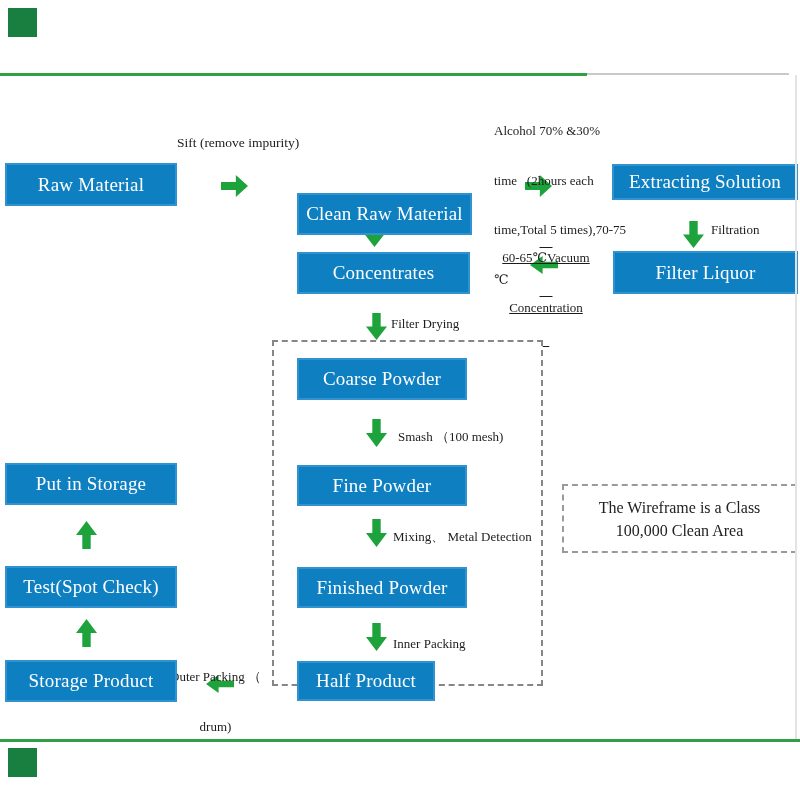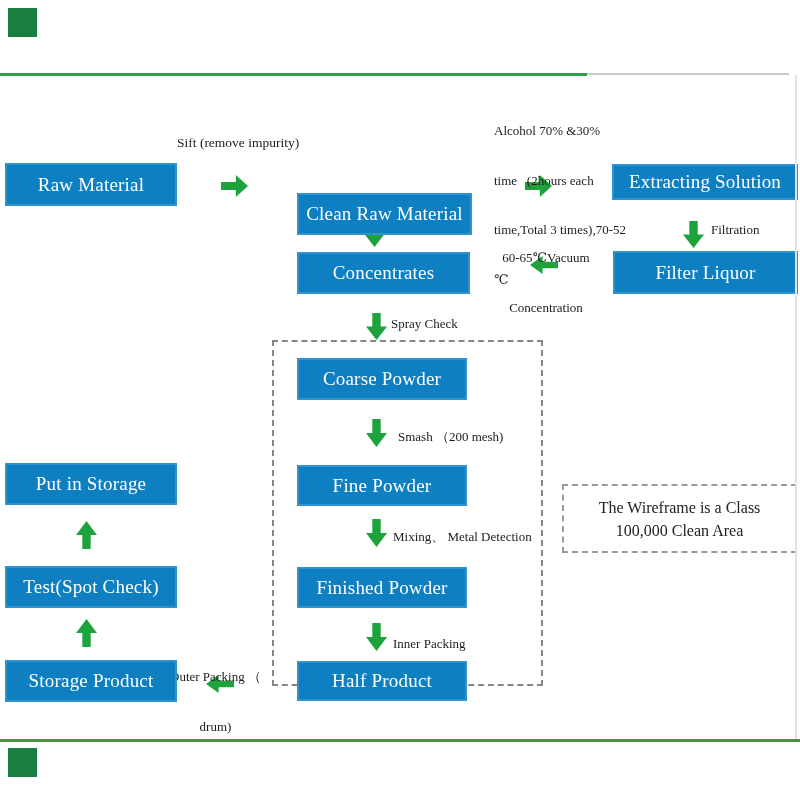--- a/index.html
+++ b/index.html
@@ -55,21 +55,21 @@
     </div>
   <div class="box" style="left:297px;top:358px;width:170px;height:42px;">
     <span>Coarse Powder</span>
     </div>
   <div class="box" style="left:297px;top:567px;width:170px;height:41px;">
     <span>Finished Powder</span>
     </div>
   <div class="box" style="left:297px;top:465px;width:170px;height:41px;">
     <span>Fine Powder</span>
     </div>
-  <div class="box" style="left:297px;top:661px;width:170px;height:40px;">
+  <div class="box" style="left:297px;top:661px;width:138px;height:40px;">
     <span>Half Product</span>
     </div>
   <div class="box" style="left:5px;top:566px;width:172px;height:42px;">
     <span>Test(Spot Check)</span>
     </div>
   <div class="box" style="left:5px;top:463px;width:172px;height:42px;">
     <span>Put in Storage</span>
     </div>
   <div class="box" style="left:5px;top:660px;width:172px;height:42px;">
     <span>Storage Product</span>
@@ -86,32 +86,32 @@
   <div class="arr down" style="left:366px;top:623px;width:21px;height:28px;"></div>
   <div class="arr left" style="left:206px;top:675px;width:28px;height:18px;"></div>
   <div class="arr up" style="left:76px;top:521px;width:21px;height:28px;"></div>
   <div class="arr up" style="left:76px;top:619px;width:21px;height:28px;"></div>
 
   <div class="lbl" style="left:177px;top:135px;font-size:13.5px;">Sift (remove impurity)</div>
 
   <div class="lbl" style="left:494px;top:90px;">
     <div>Alcohol 70% &amp;30%</div>
     <div>time   (2hours each</div>
-    <div>time,Total 3 times),70-52</div>
+    <div>time,Total 5 times),70-75</div>
     <div>℃</div>
   </div>
 
-  <div class="lbl center" style="left:492px;top:217px;width:108px;">
+  <div class="lbl center" style="left:492px;top:217px;width:108px;text-decoration:underline;">
     <div>60-65℃Vacuum</div>
     <div>Concentration</div>
   </div>
 
   <div class="lbl" style="left:711px;top:222px;text-align:right;">Filtration</div>
-  <div class="lbl" style="left:391px;top:316px;">Spray Check</div>
-  <div class="lbl" style="left:398px;top:429px;">Smash （200 mesh)</div>
+  <div class="lbl" style="left:391px;top:316px;">Filter Drying</div>
+  <div class="lbl" style="left:398px;top:429px;">Smash （100 mesh)</div>
   <div class="lbl" style="left:393px;top:529px;">Mixing、 Metal Detection</div>
   <div class="lbl" style="left:393px;top:636px;">Inner Packing</div>
 
   <div class="lbl center" style="left:158px;top:636px;width:115px;">
     <div>Outer Packing （</div>
     <div>drum)</div>
   </div>
 
 </div>
 

